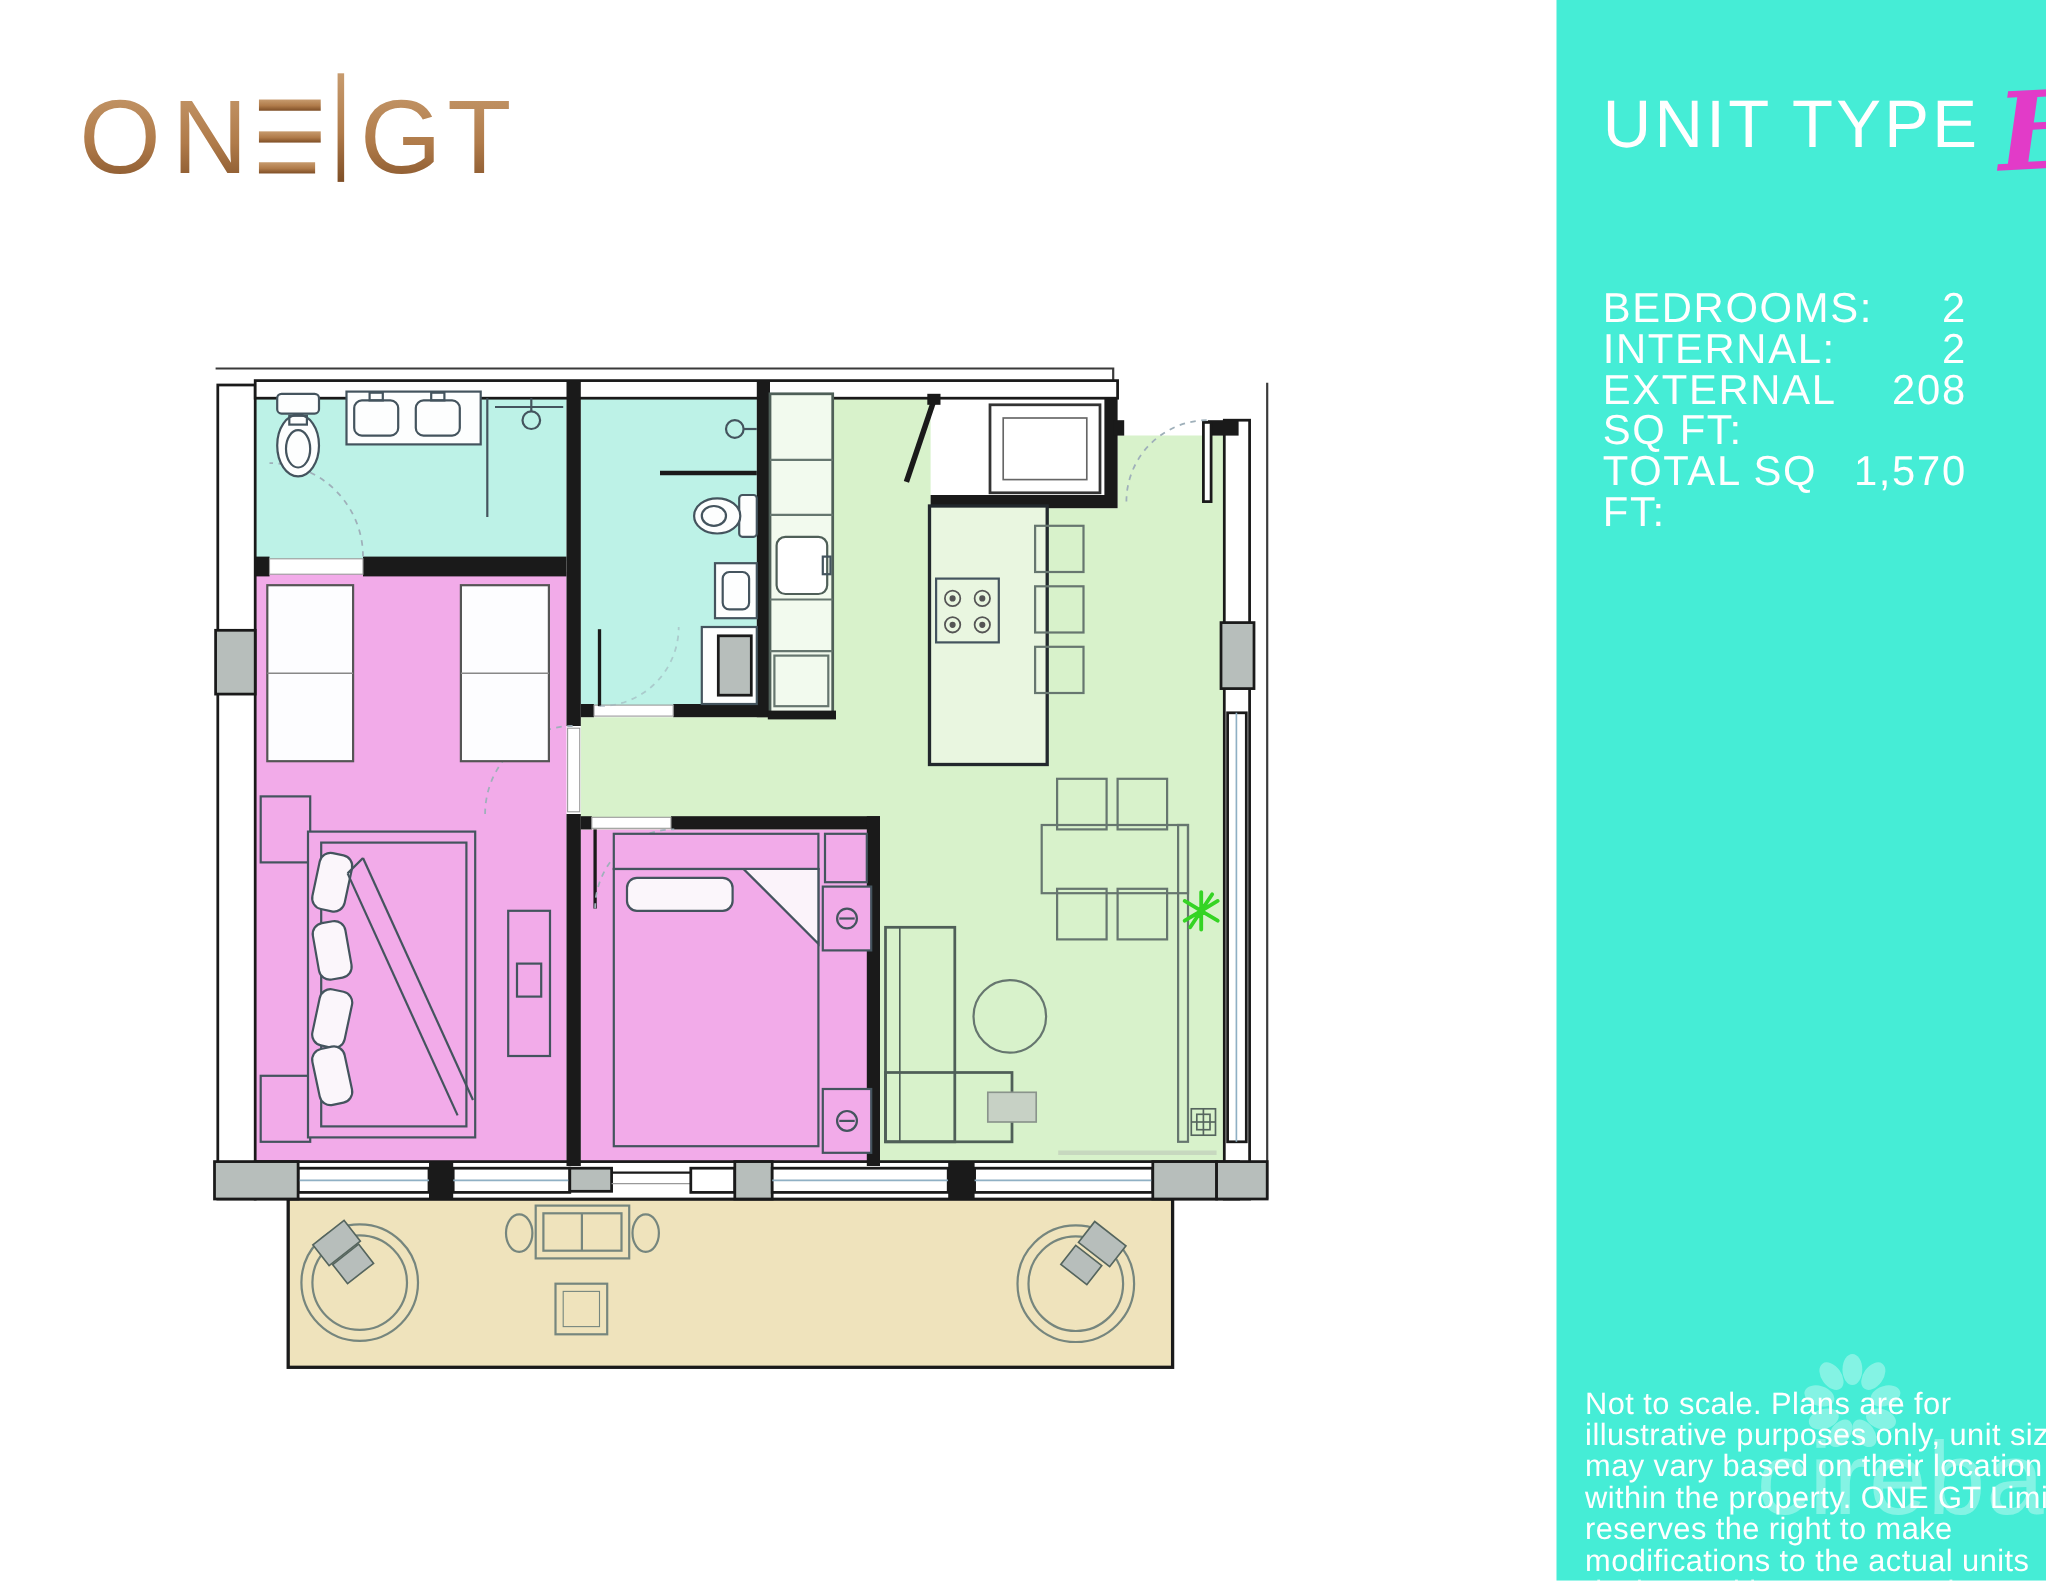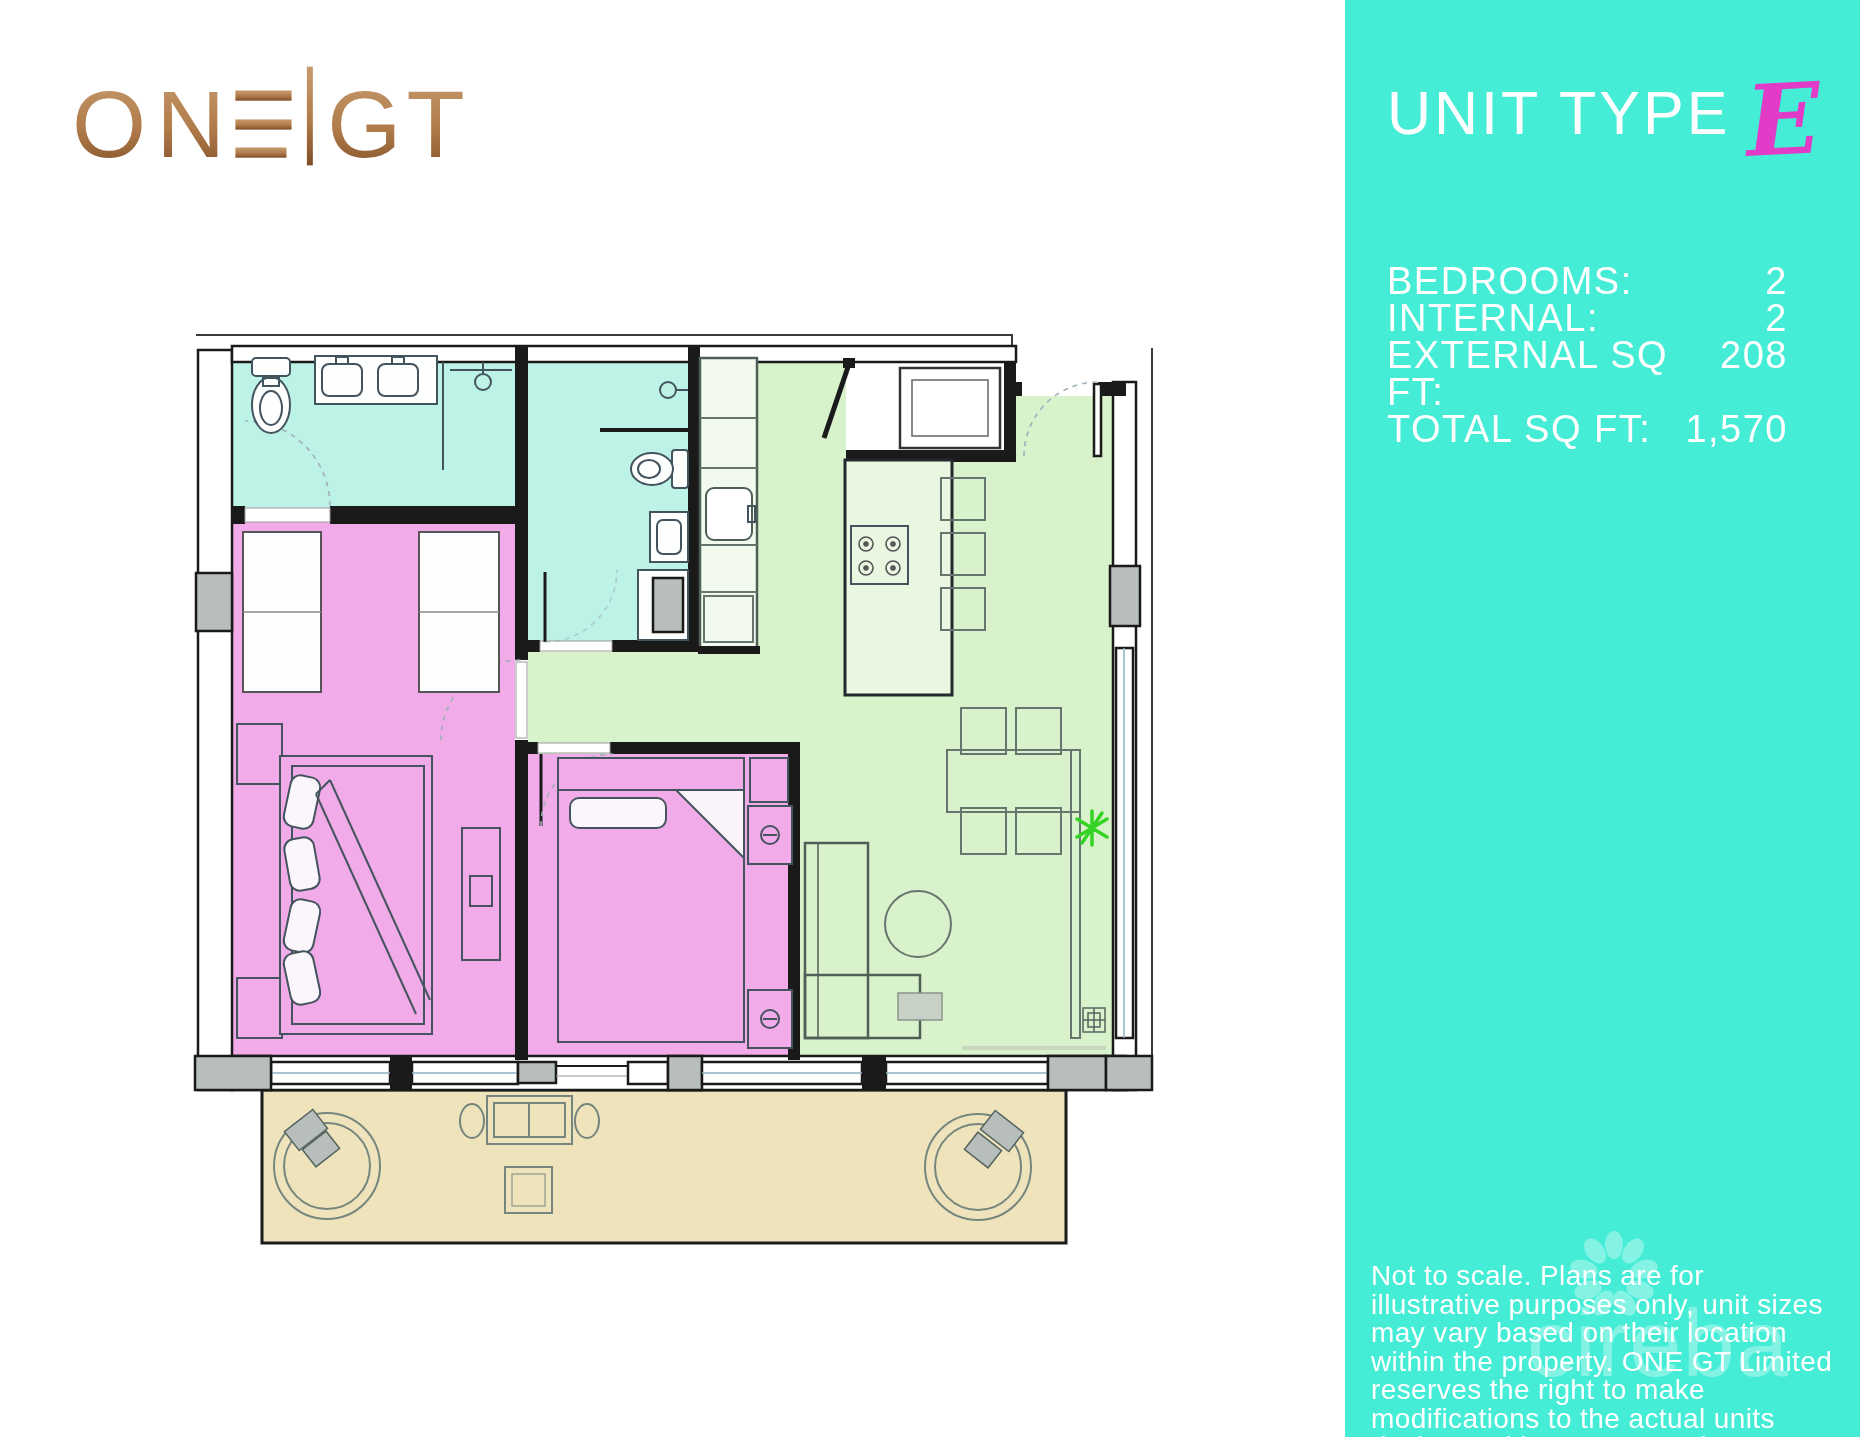--- a/index.html
+++ b/index.html
@@ -5,21 +5,21 @@
   html,body{margin:0;padding:0;}
   body{
     width:1860px;height:1437px;position:relative;background:#ffffff;
     font-family:"Liberation Sans", sans-serif;overflow:hidden;
   }
   .plan-svg{position:absolute;left:0;top:0;width:1860px;height:1437px;}
   
   .logo{position:absolute;left:72px;top:50px;width:400px;height:132px;}
   
   .panel{
-    position:absolute;top:0;right:0;width:515px;height:1437px;
+    position:absolute;top:0;right:0;width:445px;height:1437px;
     background:var(--panel-teal,#45EDD6);color:#ffffff;
   }
   .panel-title{
     position:absolute;left:42px;top:78px;display:flex;align-items:flex-start;
     font-size:61px;letter-spacing:3px;font-weight:400;color:#fff;white-space:nowrap;
   }
   .panel-title .accent{
     font-family:"DejaVu Serif", serif;font-style:italic;font-weight:bold;
     font-size:98px;line-height:60px;margin-left:16px;position:relative;top:12px;
     color:var(--accent-magenta,#E23BC8);transform:rotate(-3deg);

